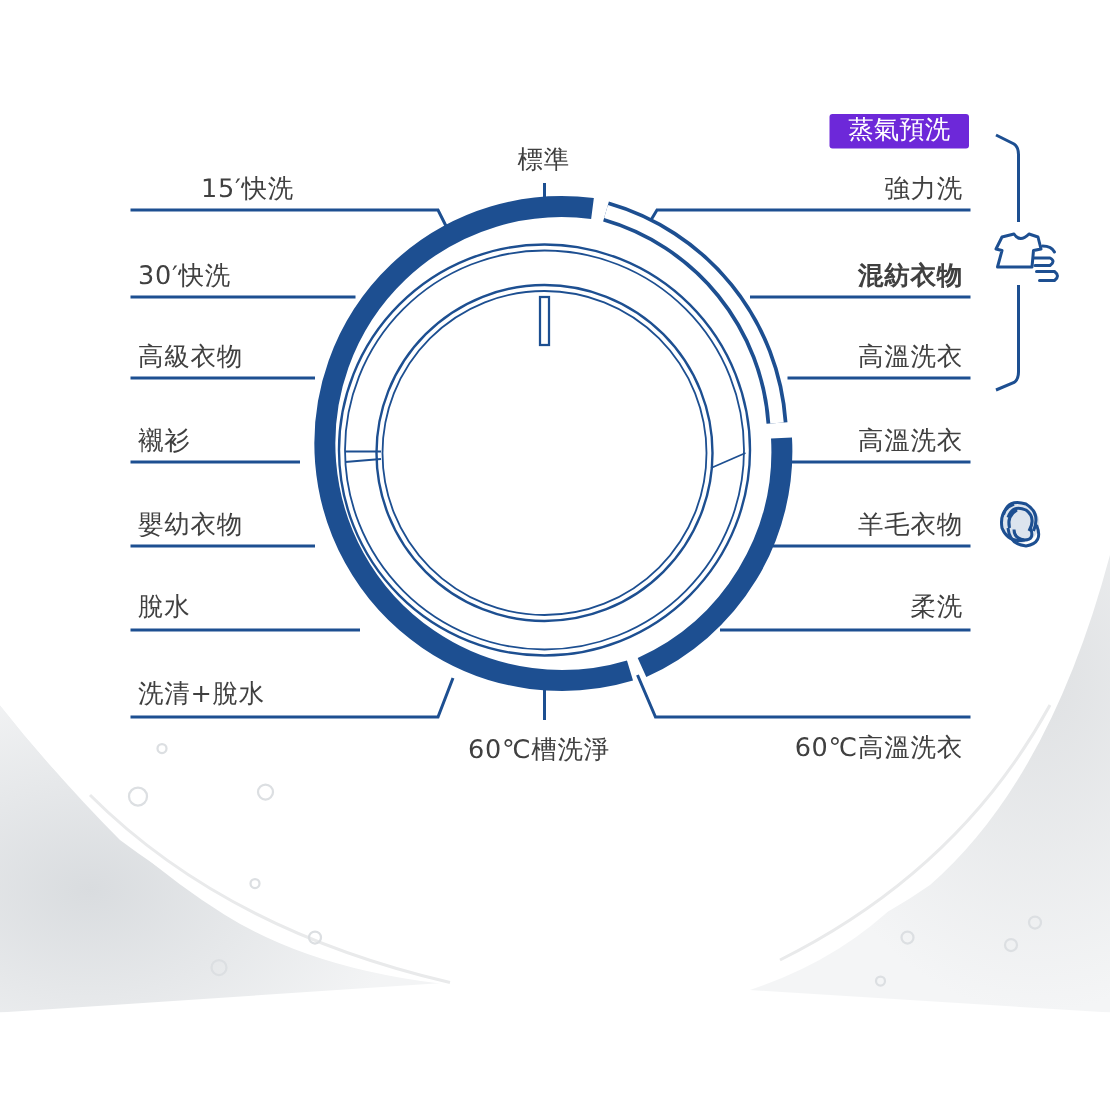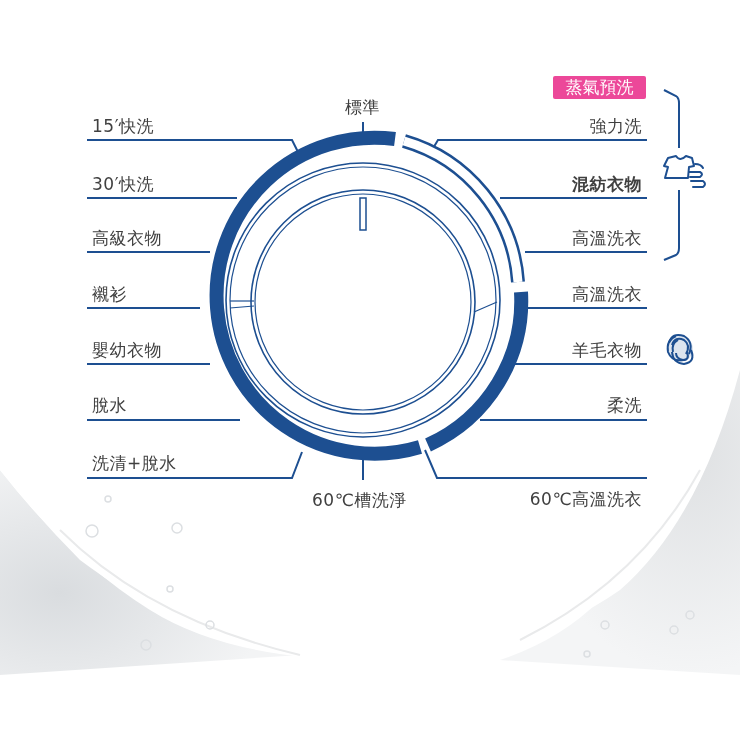--- a/index.html
+++ b/index.html
@@ -2,21 +2,21 @@
 <html><head>
 <meta charset="utf-8">
 <style>
   html,body{margin:0;padding:0;}
   body{width:740px;height:740px;position:relative;overflow:hidden;background:#ffffff;font-family:"DejaVu Sans","Liberation Sans",sans-serif;}
   .bg{position:absolute;left:0;top:0;width:740px;height:740px;}
   .label{position:absolute;font-size:17px;color:#404040;font-weight:500;white-space:nowrap;line-height:20px;letter-spacing:0.5px;}
   .label.left{left:92px;}
   .label.right{right:98px;}
   .label.center{text-align:center;}
-  .steam-badge{position:absolute;left:553px;top:76px;width:93px;height:23px;background:#ec4899;color:#fff;font-size:17px;line-height:23px;text-align:center;border-radius:2px;}
+  .steam-badge{position:absolute;left:553px;top:76px;width:93px;height:23px;background:#6d28d9;color:#fff;font-size:17px;line-height:23px;text-align:center;border-radius:2px;}
   svg.dial{position:absolute;left:0;top:0;}
 </style>
 </head>
 <body>
 
 <svg class="bg" width="740" height="740" viewBox="0 0 740 740">
   <defs>
     <radialGradient id="splashL" cx="0.2" cy="0.6" r="0.7">
       <stop offset="0" stop-color="#d9dcdf"></stop>
       <stop offset="1" stop-color="#f3f4f5"></stop>
@@ -108,21 +108,21 @@
     <path d="M687 352 Q690 360 683 360 Q676 359 676 353"></path>
     <path d="M676 336 Q666 340 668 352 Q672 362 683 360"></path>
     <path d="M678 340 Q671 344 673 352"></path>
   </g>
 </svg>
 
 <div class="label center" style="left:345px;top:97px;">標準</div>
 
 <div class="steam-badge">蒸氣預洗</div>
 
-<div class="label left" style="top:116px;">15′快洗</div>
+<div class="label left" style="top:116px;margin-left:42px;">15′快洗</div>
 <div class="label left" style="top:174px;">30′快洗</div>
 <div class="label left" style="top:228px;">高級衣物</div>
 <div class="label left" style="top:284px;">襯衫</div>
 <div class="label left" style="top:340px;">嬰幼衣物</div>
 <div class="label left" style="top:395px;">脫水</div>
 <div class="label left" style="top:453px;">洗清+脫水</div>
 
 <div class="label right" style="top:116px;">強力洗</div>
 <div class="label right" style="top:174px;font-weight:bold;">混紡衣物</div>
 <div class="label right" style="top:228px;">高溫洗衣</div>

